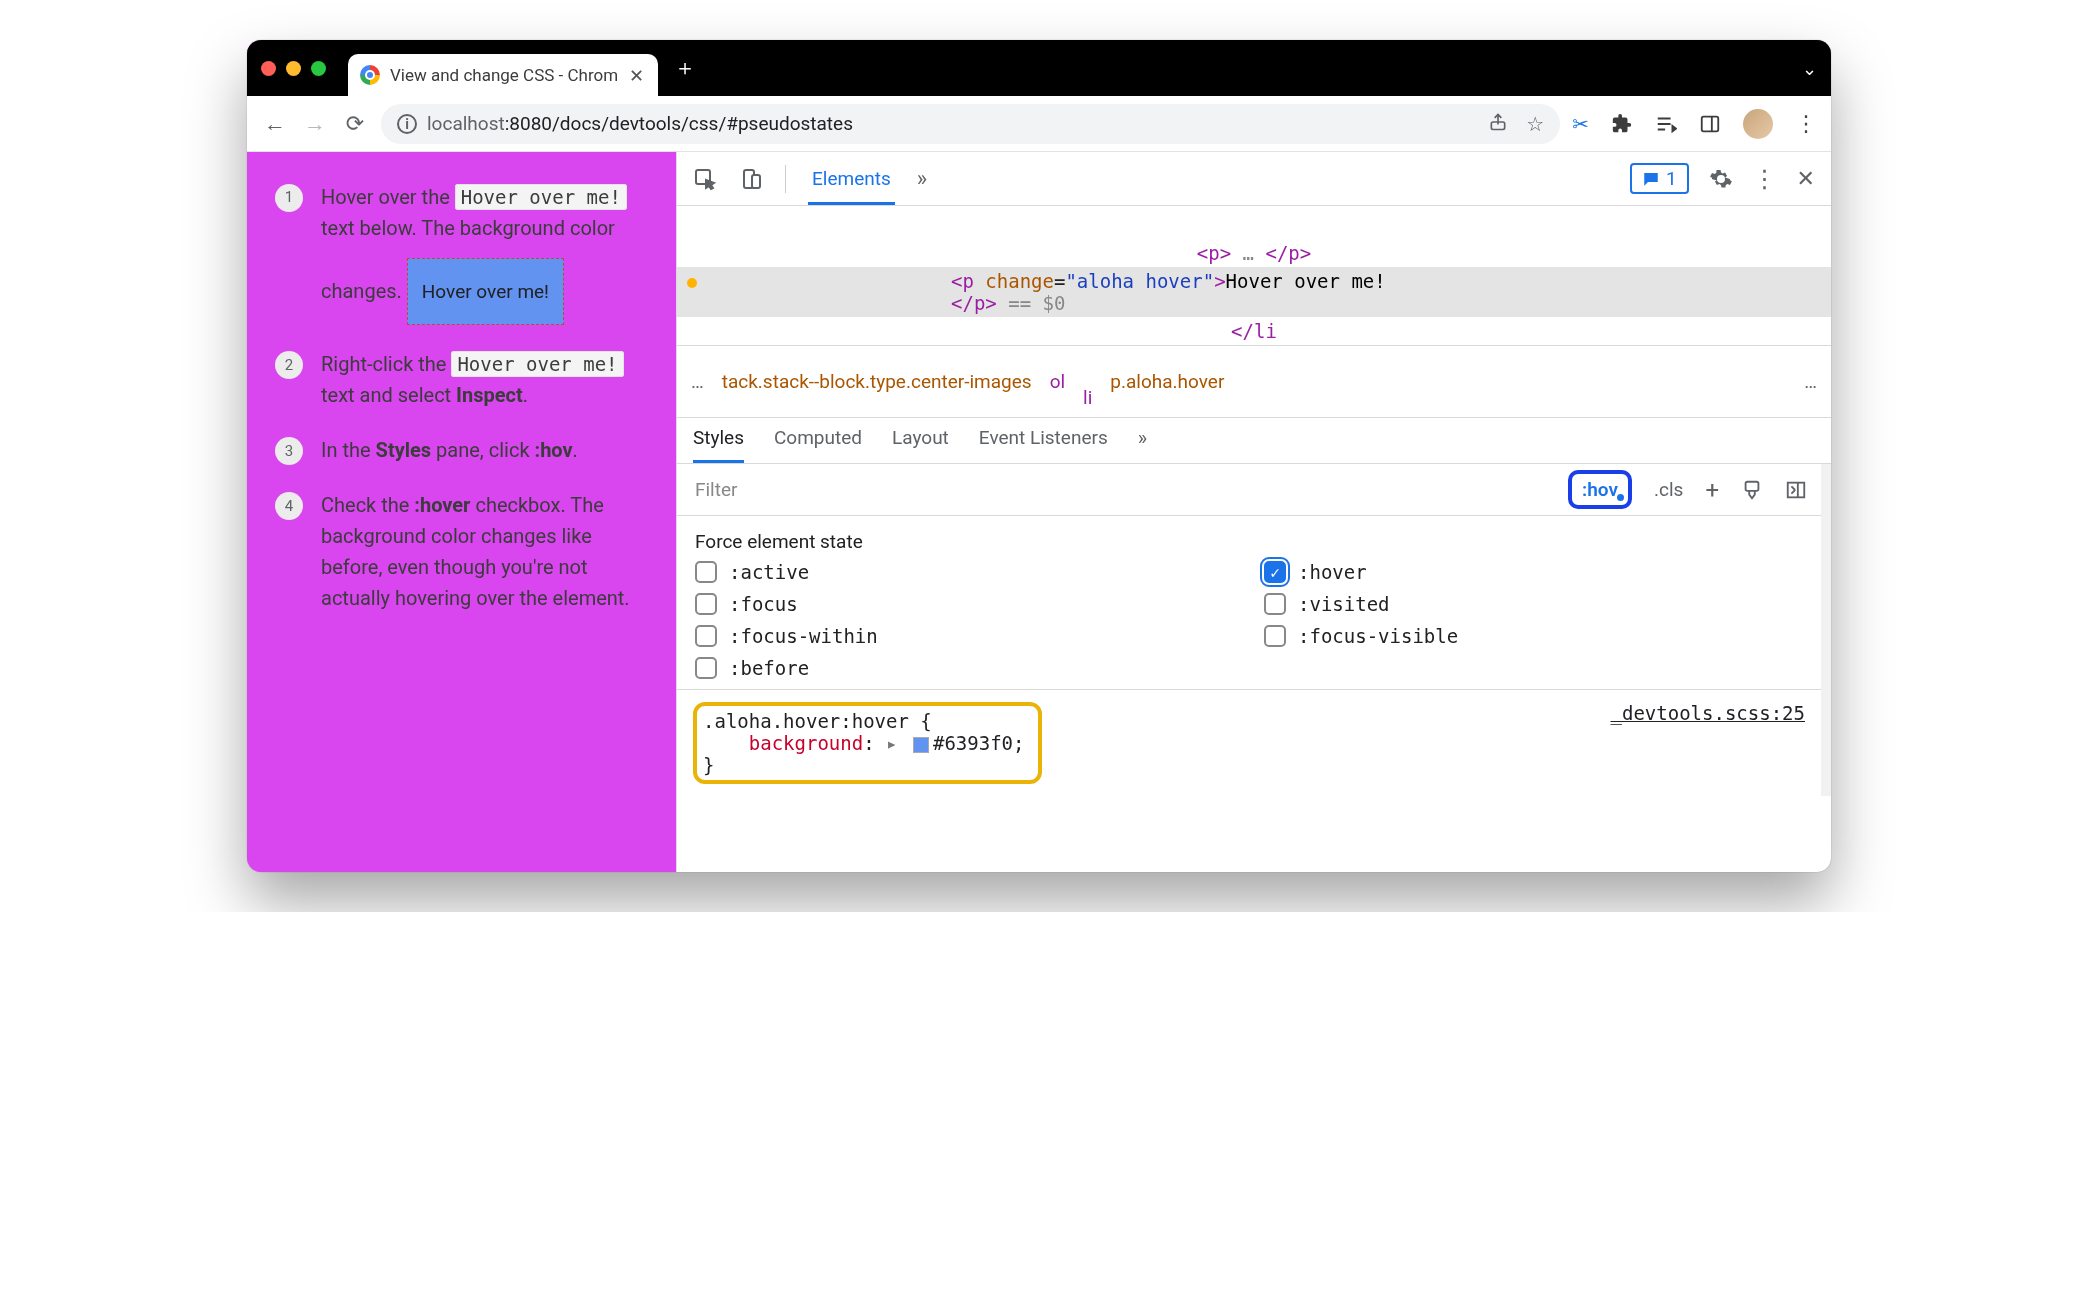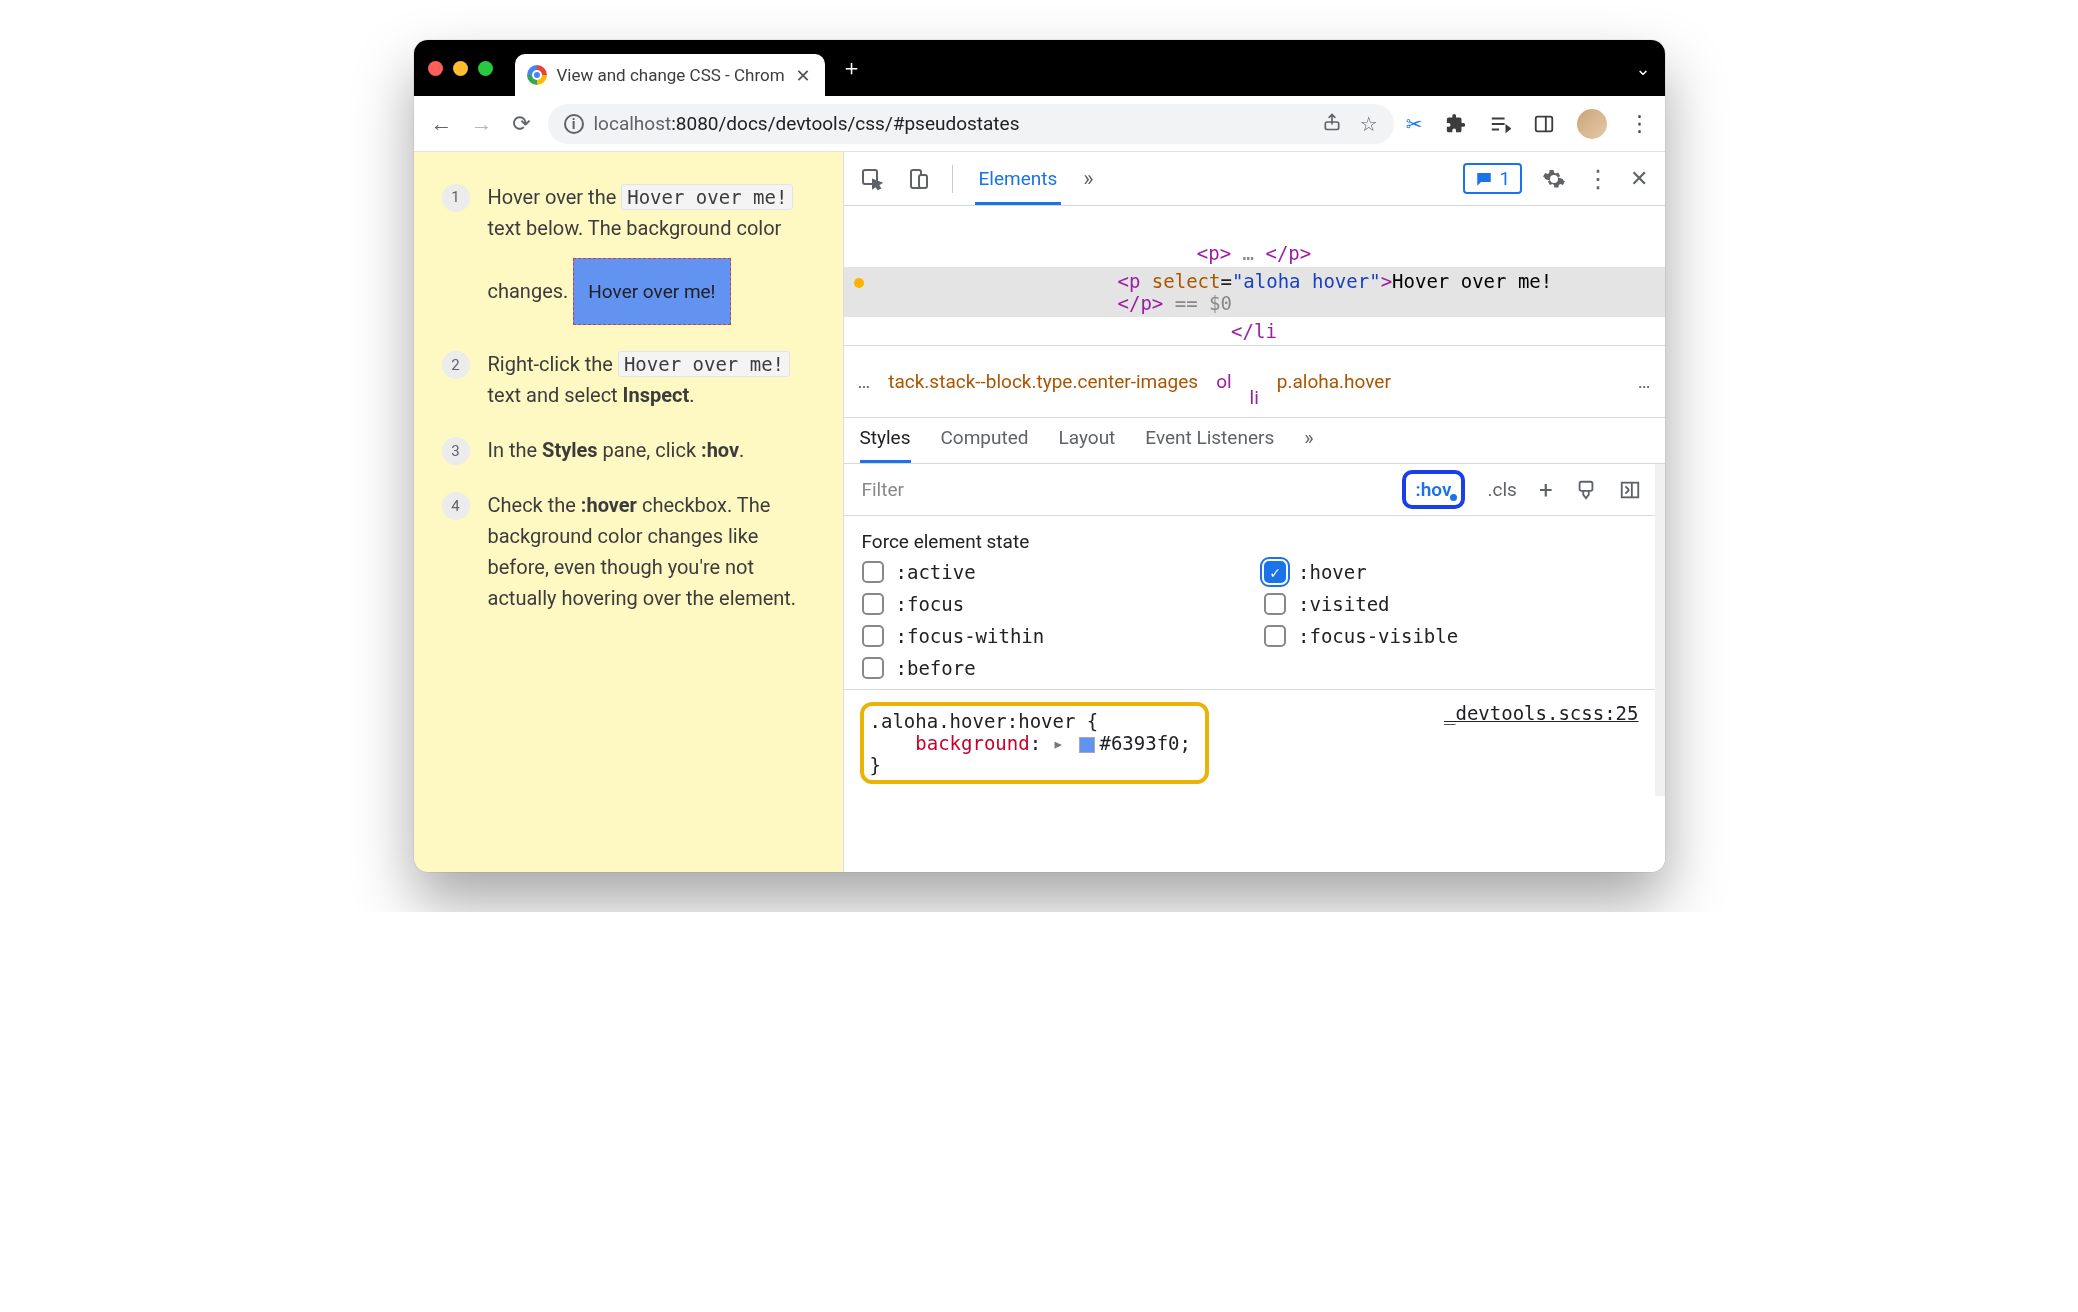--- a/index.html
+++ b/index.html
@@ -6,25 +6,25 @@
   body {
     margin: 0;
     font-family: -apple-system, BlinkMacSystemFont, "Segoe UI", Roboto, Helvetica, Arial, sans-serif;
     background: #fff;
     display: flex;
     justify-content: center;
     align-items: flex-start;
     padding: 40px;
   }
   .window {
-    width: 1251px;
+    width: 1584px;
     border-radius: 14px;
     overflow: hidden;
     box-shadow: 0 30px 60px rgba(0,0,0,0.35), 0 0 0 1px rgba(0,0,0,0.05);
-    background: #fef9c3;
+    background: #d946ef;
   }
   .titlebar {
     background: #000;
     height: 56px;
     display: flex;
     align-items: center;
     padding: 0 14px;
     gap: 10px;
   }
   .traffic { display: flex; gap: 10px; margin-right: 12px; }
@@ -284,21 +284,21 @@
           <span class="dt-icon" style="font-size:24px;">⋮</span>
           <span class="dt-icon" style="font-size:22px;">✕</span>
         </div>
       </div>
 
       <div class="dom">
         <div class="dom-row" style="text-align:center;color:#9b1fa3;margin-top:33px;">&lt;p&gt; <span class="eq">…</span> &lt;/p&gt;</div>
         <div class="dom-row sel">
           <span class="bullet"></span>
           <div style="padding-left:240px;">
-            <span class="tag">&lt;p </span><span class="attr">select</span>=<span class="val">"aloha hover"</span><span class="tag">&gt;</span><span class="txt">Hover over me!</span>
+            <span class="tag">&lt;p </span><span class="attr">change</span>=<span class="val">"aloha hover"</span><span class="tag">&gt;</span><span class="txt">Hover over me!</span>
             <br>
             <span class="tag">&lt;/p&gt;</span><span class="eq"> == $0</span>
           </div>
         </div>
         <div class="dom-row" style="text-align:center;color:#9b1fa3;">&lt;/li</div>
       </div>
 
       <div class="crumbs">
         <span class="dots">…</span>
         <span>tack.stack--block.type.center-images</span>

